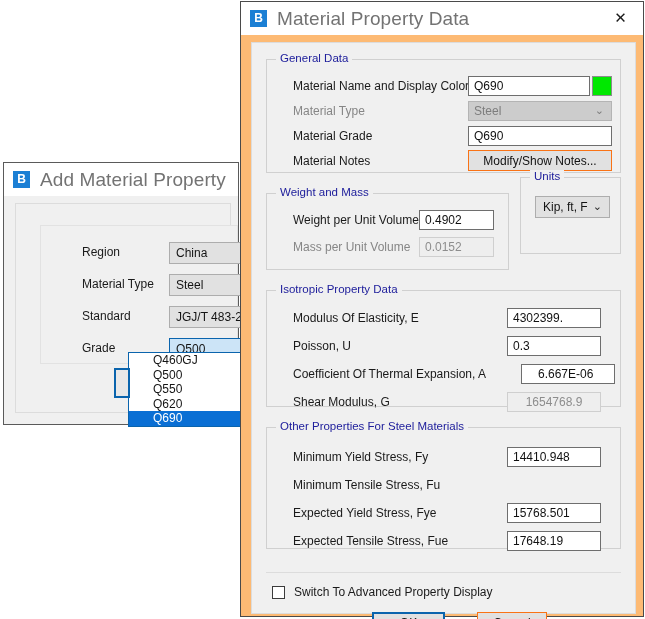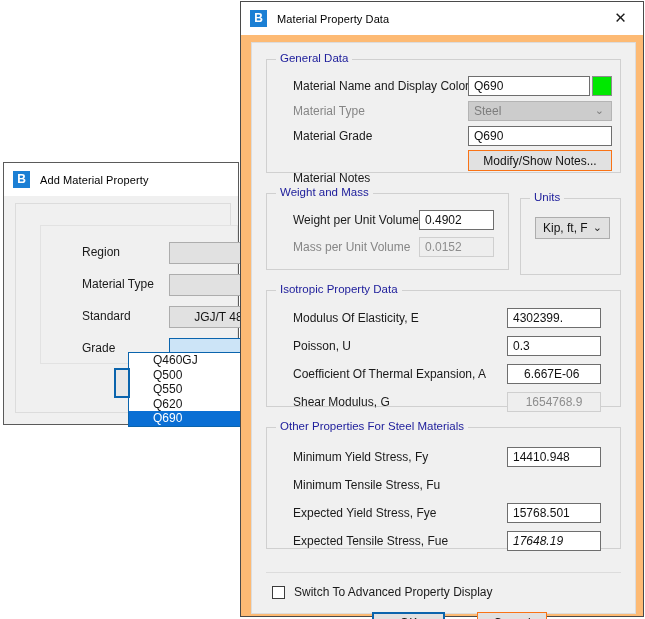--- a/index.html
+++ b/index.html
@@ -40,22 +40,22 @@
     color: #ffffff;
     font-size: 12px;
     font-weight: bold;
     line-height: 17px;
     text-align: center;
     font-family: "Liberation Sans", sans-serif;
     flex: 0 0 auto;
   }
   .title-text {
     margin-left: 10px;
-    font-size: 11px;
-    color: #000000;
+    font-size: 19px;
+    color: #737373;
     letter-spacing: .1px;
   }
   .close-btn {
     position: absolute;
     right: 0;
     top: 0;
     width: 45px;
     height: 32px;
     display: flex;
     align-items: center;
@@ -78,21 +78,21 @@
     position: absolute;
     left: 0; top: 33px; right: 0; bottom: 0;
     background: #f0f0f0;
   }
   .inner-panel {
     position: absolute;
     background: #f0f0f0;
     border: 1px solid #dcdcdc;
   }
   #add-outer { left: 11px; top: 7px; width: 214px; height: 208px; }
-  #add-inner { left: 24px; top: 21px; width: 196px; height: 137px; border-color:#e2e2e2;text-align:right; }
+  #add-inner { left: 24px; top: 21px; width: 196px; height: 137px; border-color:#e2e2e2; }
 
   .fld-row { position: absolute; left: 0; width: 100%; height: 22px; }
   .fld-label {
     position: absolute;
     left: 41px;
     top: 3px;
     font-size: 12px;
     color: #1a1a1a;
     white-space: nowrap;
   }
@@ -373,71 +373,71 @@
 
           <div class="g-label dim" style="left:26px; top:44px;">Material Type</div>
           <div class="cbo-disabled" style="left:201px; top:41px; width:144px;">
             <span>Steel</span>
             <span class="chev">⌄</span>
           </div>
 
           <div class="g-label" style="left:26px; top:69px;">Material Grade</div>
           <div class="txt" style="left:201px; top:66px; width:144px;">Q690</div>
 
-          <div class="g-label" style="left:26px; top:111px;text-align:right;">Material Notes</div>
+          <div class="g-label" style="left:26px; top:94px;text-align:right;">Material Notes</div>
           <div class="btn" style="left:201px; top:90px; width:144px; height:21px;">Modify/Show Notes...</div>
         </div>
 
         <div class="group" style="left:14px; top:150px; width:243px; height:77px;padding-left:12px;">
           <div class="legend">Weight and Mass</div>
 
           <div class="g-label" style="left:26px; top:19px;">Weight per Unit Volume</div>
           <div class="txt" style="left:152px; top:16px; width:75px;">0.4902</div>
 
           <div class="g-label dim" style="left:26px; top:46px;">Mass per Unit Volume</div>
           <div class="txt ro" style="left:152px; top:43px; width:75px;">0.0152</div>
         </div>
 
-        <div class="group" style="left:268px; top:155px; width:101px; height:77px;">
+        <div class="group" style="left:268px; top:134px; width:101px; height:77px;">
           <div class="legend">Units</div>
           <div class="cbo" style="left:14px; top:18px; width:75px;">
             <span>Kip, ft, F</span>
             <span class="chev">⌄</span>
           </div>
         </div>
 
         <div class="group" style="left:14px; top:247px; width:355px; height:117px;">
           <div class="legend">Isotropic Property Data</div>
 
           <div class="g-label" style="left:26px; top:20px;">Modulus Of Elasticity,  E</div>
           <div class="txt" style="left:240px; top:17px; width:94px;">4302399.</div>
 
           <div class="g-label" style="left:26px; top:48px;">Poisson, U</div>
           <div class="txt" style="left:240px; top:45px; width:94px;">0.3</div>
 
           <div class="g-label" style="left:26px; top:76px;">Coefficient Of Thermal Expansion,  A</div>
-          <div class="txt" style="left:240px; top:73px; width:94px;padding-left:16px;">6.667E-06</div>
+          <div class="txt" style="left:254px; top:73px; width:94px;padding-left:16px;">6.667E-06</div>
 
           <div class="g-label" style="left:26px; top:104px;">Shear Modulus,  G</div>
           <div class="txt ro center" style="left:240px; top:101px; width:94px;">1654768.9</div>
         </div>
 
         <div class="group" style="left:14px; top:384px; width:355px; height:122px;">
           <div class="legend">Other Properties For Steel Materials</div>
 
           <div class="g-label" style="left:26px; top:22px;">Minimum Yield Stress, Fy</div>
           <div class="txt" style="left:240px; top:19px; width:94px;">14410.948</div>
 
           <div class="g-label" style="left:26px; top:50px;">Minimum Tensile Stress, Fu</div>
 
           <div class="g-label" style="left:26px; top:78px;">Expected Yield Stress, Fye</div>
           <div class="txt" style="left:240px; top:75px; width:94px;">15768.501</div>
 
           <div class="g-label" style="left:26px; top:106px;">Expected Tensile Stress, Fue</div>
-          <div class="txt" style="left:240px; top:103px; width:94px;font-style:italic;">17648.19</div>
+          <div class="txt" style="left:240px; top:103px; width:94px;">17648.19</div>
         </div>
 
         <div class="sep-line" style="left:14px; top:529px; width:355px;"></div>
 
         <div class="checkbox-row" style="left:20px; top:542px;">
           <div class="cb-box"></div>
           <div class="cb-text">Switch To Advanced Property Display</div>
         </div>
 
         <div class="btn default" style="left:120px; top:569px; width:73px; height:21px;">OK</div>

